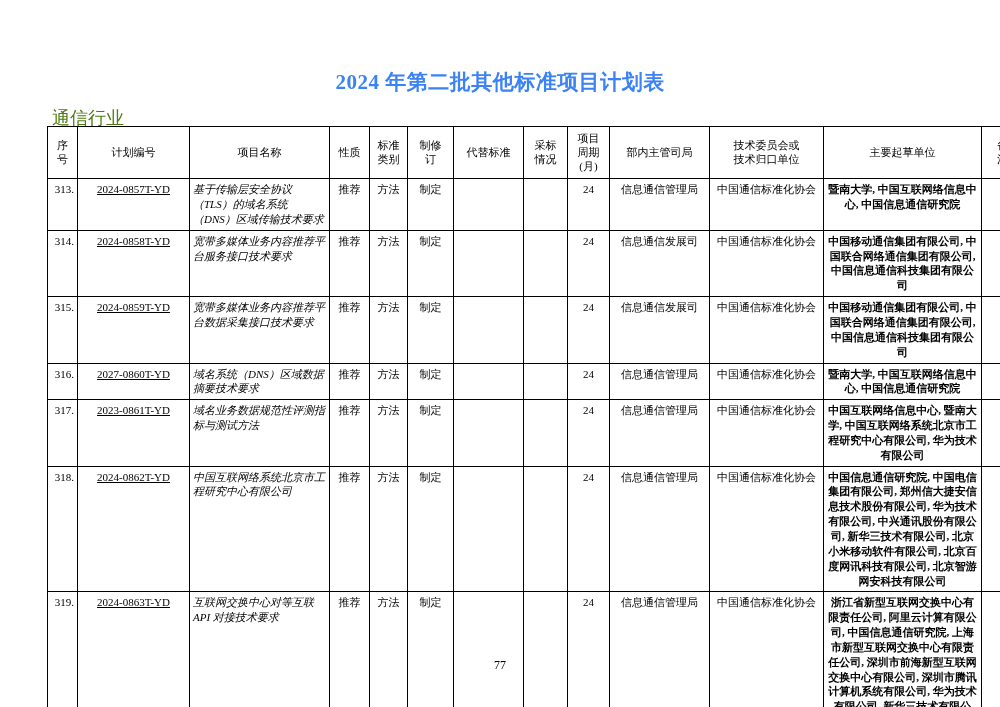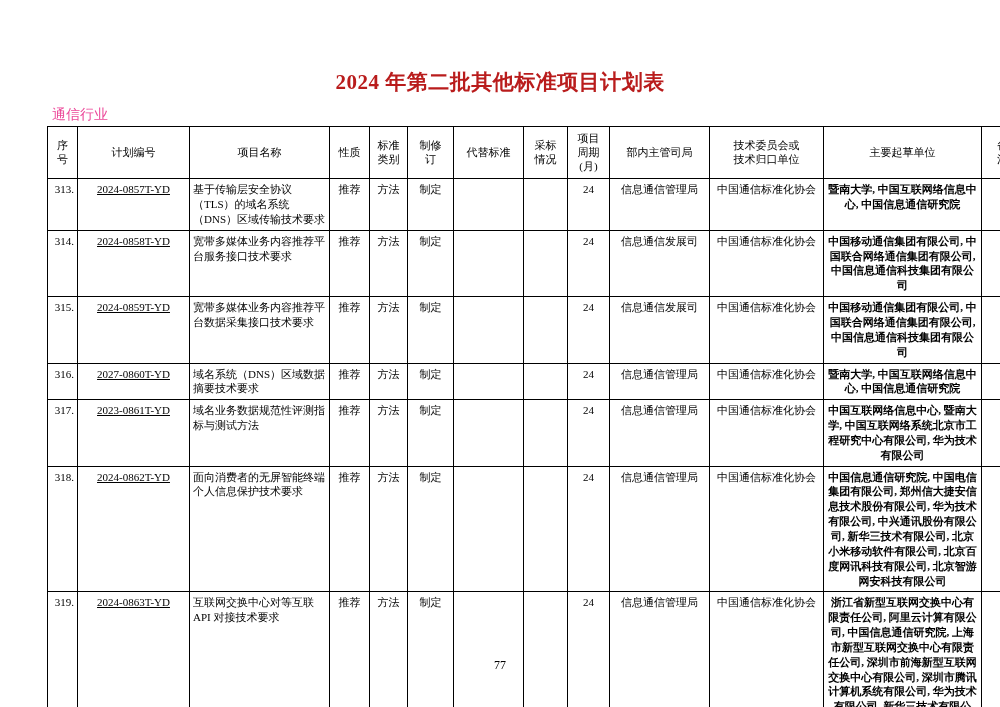--- a/index.html
+++ b/index.html
@@ -15,32 +15,32 @@
     width: 1000px;
     height: 707px;
     background: #ffffff;
     overflow: hidden;
     box-sizing: border-box;
   }
   .doc-title {
     text-align: center;
     font-size: 21px;
     font-weight: bold;
-    color: #b91c1c;
+    color: #3b82f6;
     margin: 0;
     padding-top: 68px;
     letter-spacing: 0.5px;
     font-family: "Liberation Serif", "DejaVu Serif", serif;
   }
   .section-label {
     position: absolute;
     left: 52px;
     top: 106px;
-    font-size: 14px;
-    color: #ec4899;
+    font-size: 18px;
+    color: #4d7c0f;
     font-family: "Liberation Serif", "DejaVu Serif", serif;
   }
   table.plan {
     position: absolute;
     left: 47px;
     top: 126px;
     width: 906px;
     border-collapse: collapse;
     table-layout: fixed;
     font-size: 11px;
@@ -70,21 +70,21 @@
   col.c-subst   { width: 70px; }
   col.c-adopt   { width: 44px; }
   col.c-period  { width: 42px; }
   col.c-dept    { width: 100px; }
   col.c-tech    { width: 114px; }
   col.c-unit    { width: 158px; }
   col.c-note    { width: 42px; }
 
   td.seq   { text-align: right;   padding-left: 4px; white-space: nowrap; }
   td.plan-no { text-align: center; white-space: nowrap; text-decoration: underline; }
-  td.name  { text-align: left; }
+  td.name  { text-align: left; font-style: italic; }
   td.ctr   { text-align: center; }
   td.unit  { text-align: center; font-weight: bold; }
   td.note  { text-align: center; }
 
   .page-number {
     position: absolute;
     left: 0;
     right: 0;
     top: 658px;
     text-align: center;
@@ -215,21 +215,21 @@
         <td class="ctr"></td>
         <td class="ctr">24</td>
         <td class="ctr">信息通信管理局</td>
         <td class="ctr">中国通信标准化协会</td>
         <td class="unit">中国互联网络信息中心, 暨南大学, 中国互联网络系统北京市工程研究中心有限公司, 华为技术有限公司</td>
         <td class="note">○</td>
       </tr>
       <tr>
         <td class="seq">318.</td>
         <td class="plan-no">2024-0862T-YD</td>
-        <td class="name">面向消费者的无屏智能终端个人信息保护技术要求</td>
+        <td class="name">中国互联网络系统北京市工程研究中心有限公司</td>
         <td class="ctr">推荐</td>
         <td class="ctr">方法</td>
         <td class="ctr">制定</td>
         <td class="ctr"></td>
         <td class="ctr"></td>
         <td class="ctr">24</td>
         <td class="ctr">信息通信管理局</td>
         <td class="ctr">中国通信标准化协会</td>
         <td class="unit">中国信息通信研究院, 中国电信集团有限公司, 郑州信大捷安信息技术股份有限公司, 华为技术有限公司, 中兴通讯股份有限公司, 新华三技术有限公司, 北京小米移动软件有限公司, 北京百度网讯科技有限公司, 北京智游网安科技有限公司</td>
         <td class="note"></td>

